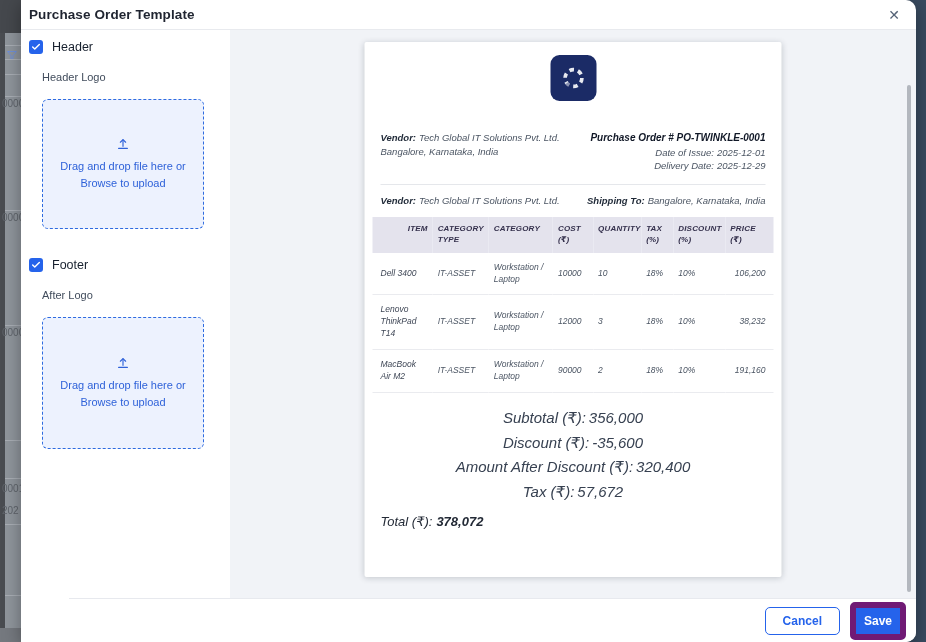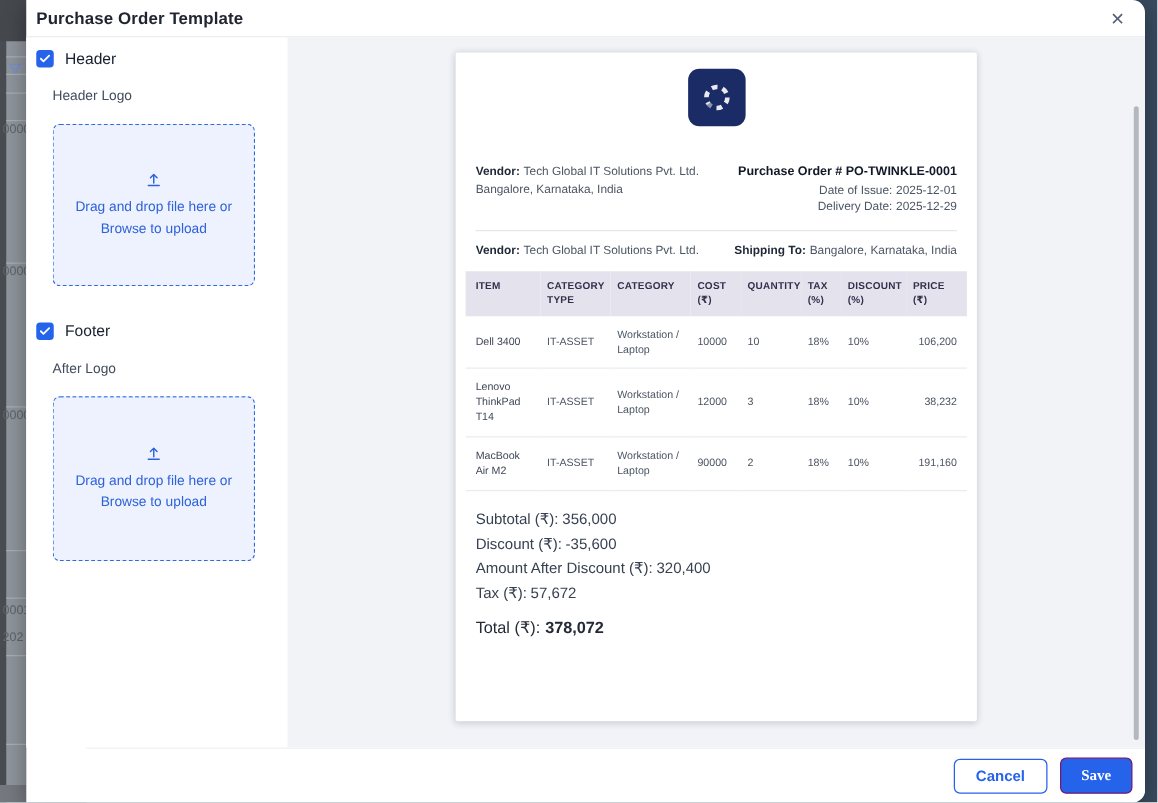--- a/index.html
+++ b/index.html
@@ -41,59 +41,59 @@
               align-items:center; justify-content:center; gap:7px; cursor:pointer; }
   .dz-text { width:152px; text-align:center; font-size:11px; line-height:1.5; color:#2f62d9; }
   .footer-gap { margin-top:29px; }
 
   
   .preview { flex:1; background:#f1f3f7; position:relative; overflow:hidden; }
   .scroll-thumb { position:absolute; right:5px; top:55px; width:4px; height:507px;
                   background:#b3b7be; border-radius:2px; }
 
   .paper { position:absolute; top:12px; left:50%; transform:translateX(-50%); width:417px; height:535px;
-           background:#fff; border-radius:2px; box-shadow:0 1px 6px rgba(15,23,42,.20); padding:13px 16px; }
+           background:#fff; border-radius:2px; box-shadow:0 1px 6px rgba(15,23,42,.20); padding:13px 16px;font-style:italic; }
 
   .logo-row { display:flex; justify-content:center; }
   .doc-logo { width:46px; height:46px; background:#1b2b66; border-radius:9px;
               display:flex; align-items:center; justify-content:center; }
 
   .info-row { display:flex; justify-content:space-between; margin-top:30px;
               font-size:9.5px; color:#4b5563; line-height:1.45; }
   .info-right { text-align:right; }
   .b { font-weight:700; color:#1f2937; }
   .po-line { font-size:10px; font-weight:700; color:#111827; }
   .sp { margin-left:3px; }
 
   .doc-hr { border:none; border-top:1px solid #e5e7eb; margin-top:11px; }
 
   .ship-row { display:flex; justify-content:space-between; margin-top:10px; font-size:9.5px; color:#4b5563; }
 
   table.items { margin:11px -8px 0; width:calc(100% + 16px); border-collapse:collapse;
                 table-layout:fixed; font-size:8.5px; }
   table.items th { background:#e4e3ed; color:#34304c; font-weight:700; text-align:left;
                    padding:7px 5px; font-size:8px; line-height:1.35; letter-spacing:.2px; vertical-align:top; }
-  table.items th:first-child { padding-left:8px; }
+  table.items th:first-child { padding-left:8px;text-align:right; }
   table.items td { padding:9px 5px; color:#4b5563; border-bottom:1px solid #eaebef;
                    line-height:1.4; vertical-align:middle; }
   table.items td:first-child { padding-left:8px; color:#3f4756; }
   table.items td.num-right, table.items th.num-right-h { text-align:right; padding-right:8px; }
 
-  .totals { margin-top:13px; text-align:left; font-size:12px; color:#374151; line-height:1.65; }
+  .totals { margin-top:13px; text-align:center; font-size:15px; color:#374151; line-height:1.65; }
   .grand { margin-top:9px; text-align:left; font-size:13px; color:#232a36; }
   .grand .val { font-weight:700; margin-left:4px; }
 
   
   .modal-footer { flex:none; height:44px; border-top:1px solid #e7e9ee; display:flex; align-items:center;
                   justify-content:flex-end; gap:10px; padding-right:10px; background:#fff;
                   border-radius:0 0 10px 0;margin-left:48px; }
   .btn { font-size:12px; font-weight:600; border-radius:5px; cursor:pointer;
          font-family:"Liberation Sans","DejaVu Sans",sans-serif; }
   .btn-cancel { background:#fff; color:#2563eb; border:1px solid #2563eb; padding:6px 17px; }
-  .btn-save { background:#2563eb; color:#fff; border:1px solid #701a75; padding:6px 16px;font-family:Liberation Serif, serif; }
+  .btn-save { background:#2563eb; color:#fff; border:6px solid #701a75; padding:6px 8px; }
 </style>
 </head>
 <body>
 
 <div class="screen">
 
   <div class="bg-left">
     <div class="bg-darkbar"></div>
     <div class="bg-tophead"></div>
     <svg class="bg-filter" width="12" height="12" viewBox="0 0 24 24" fill="none" stroke="#6f8fd8" stroke-width="2">

